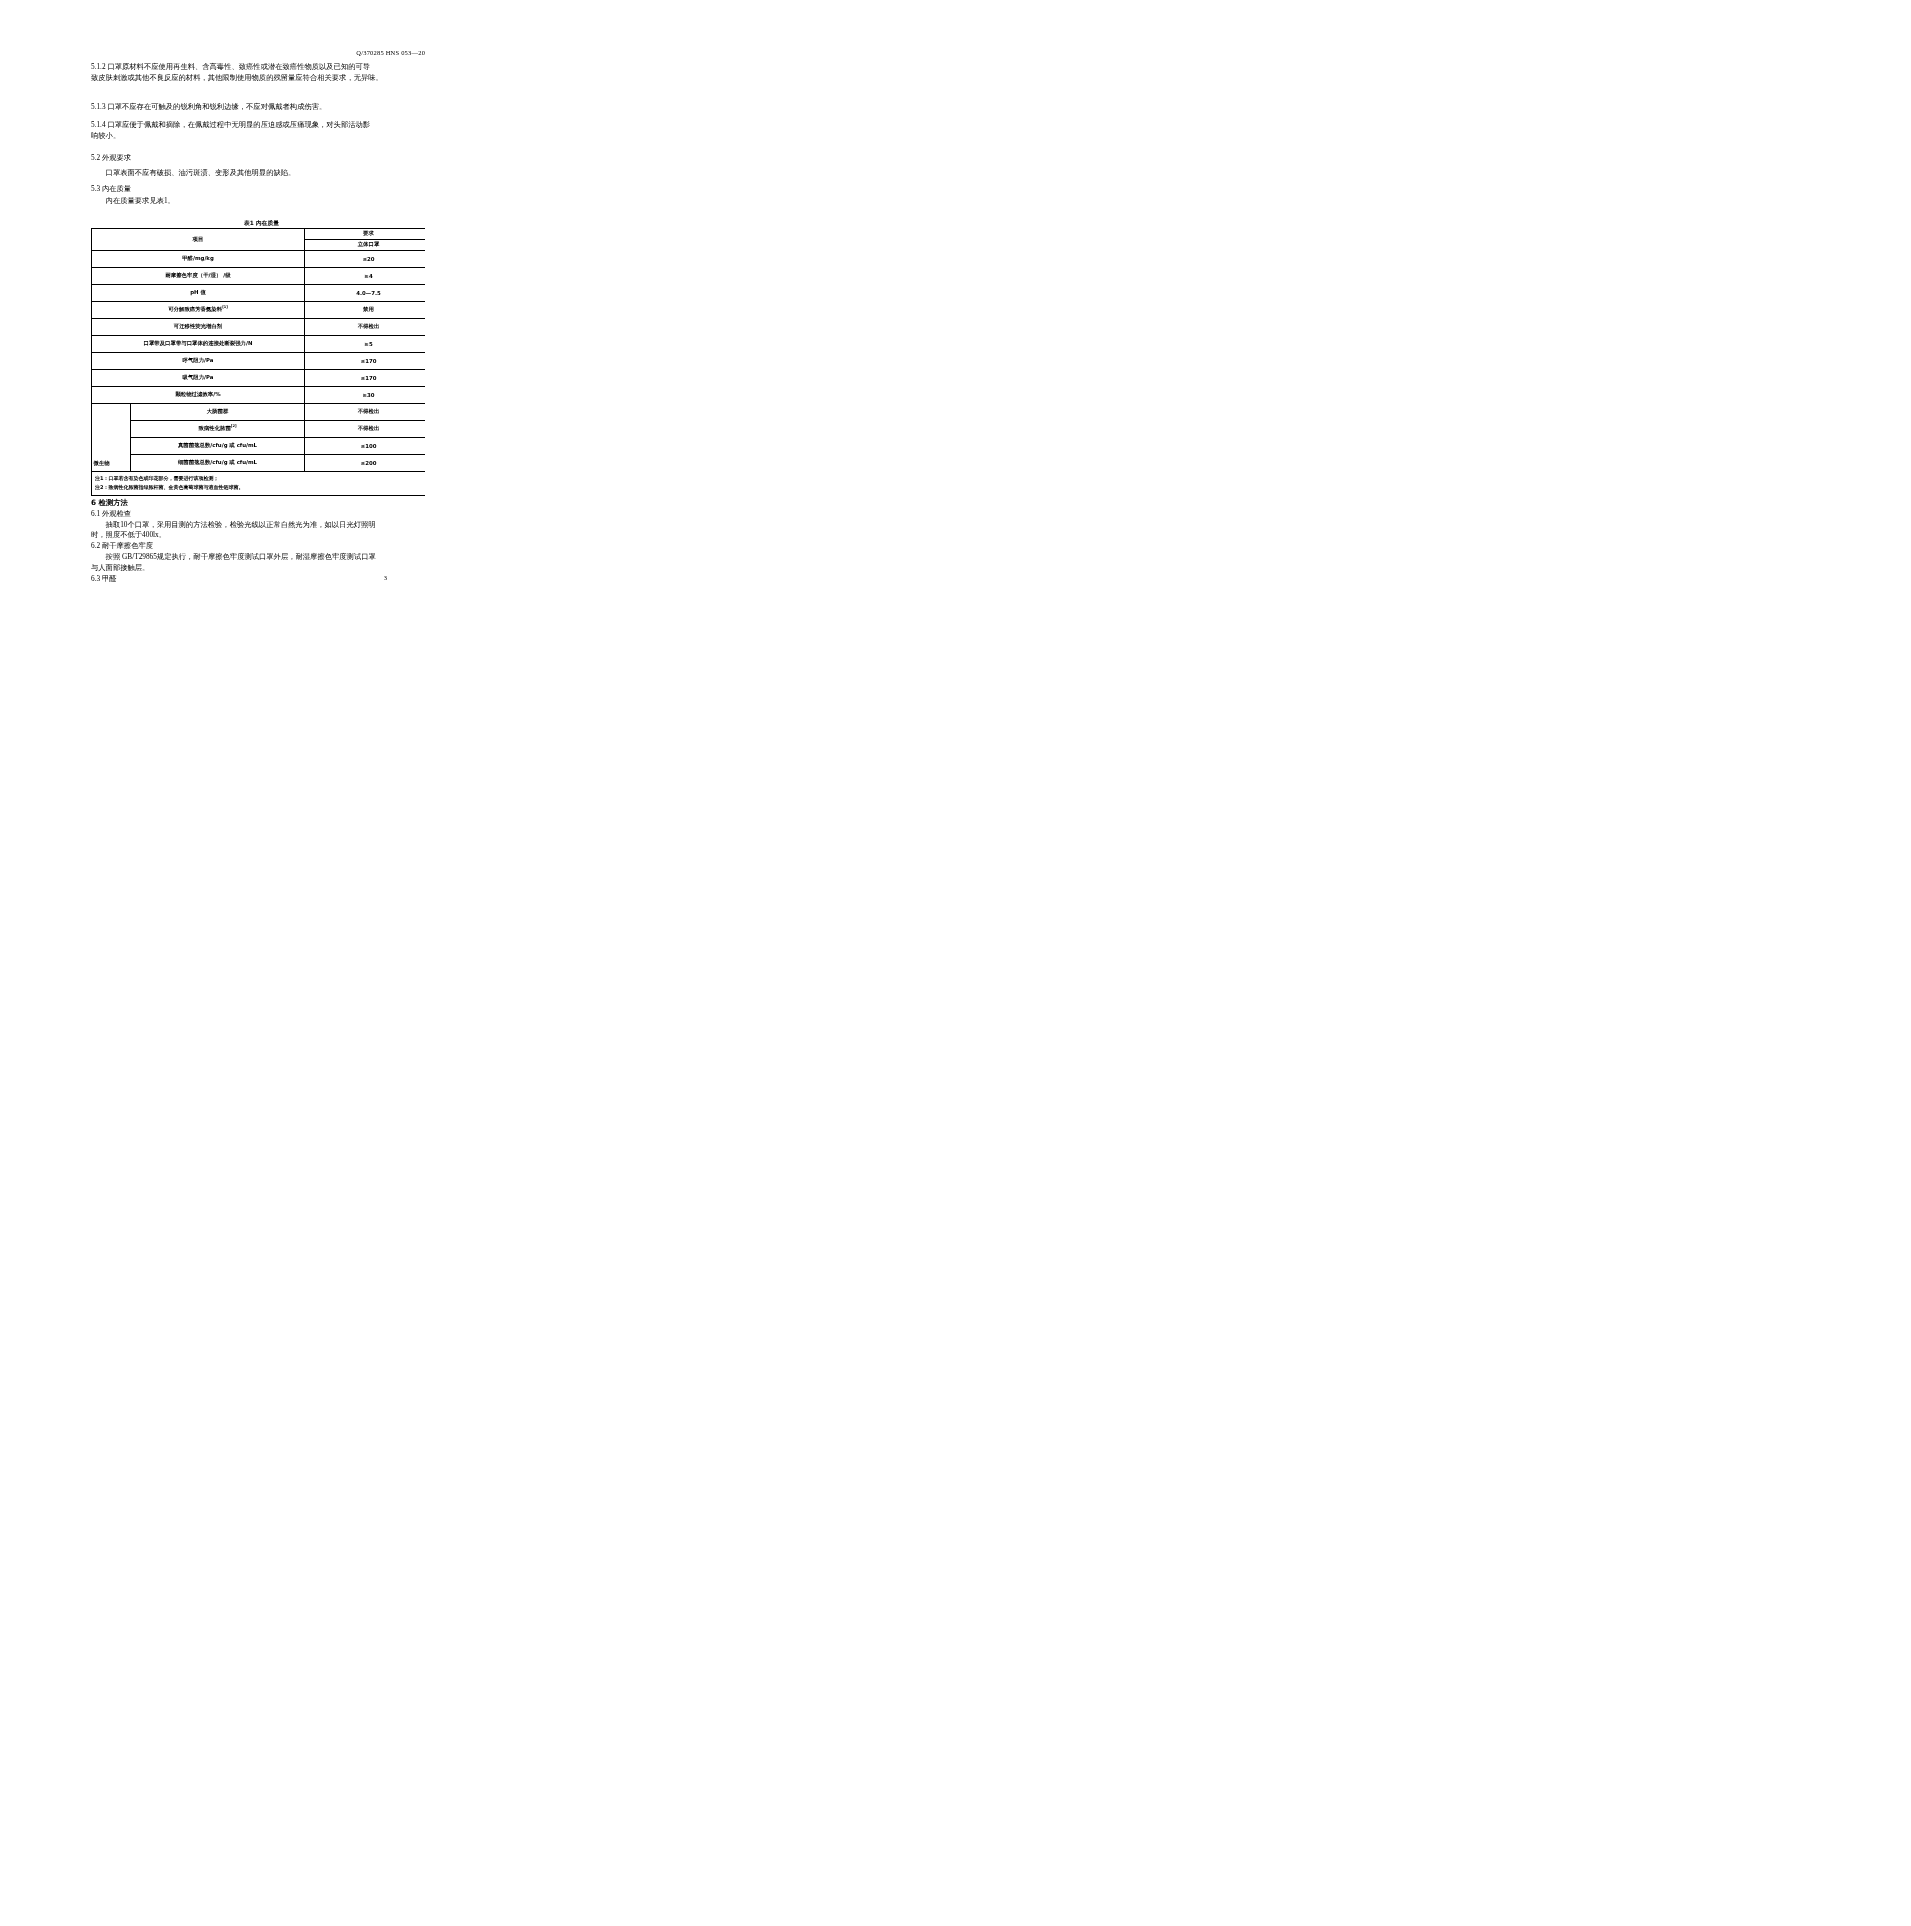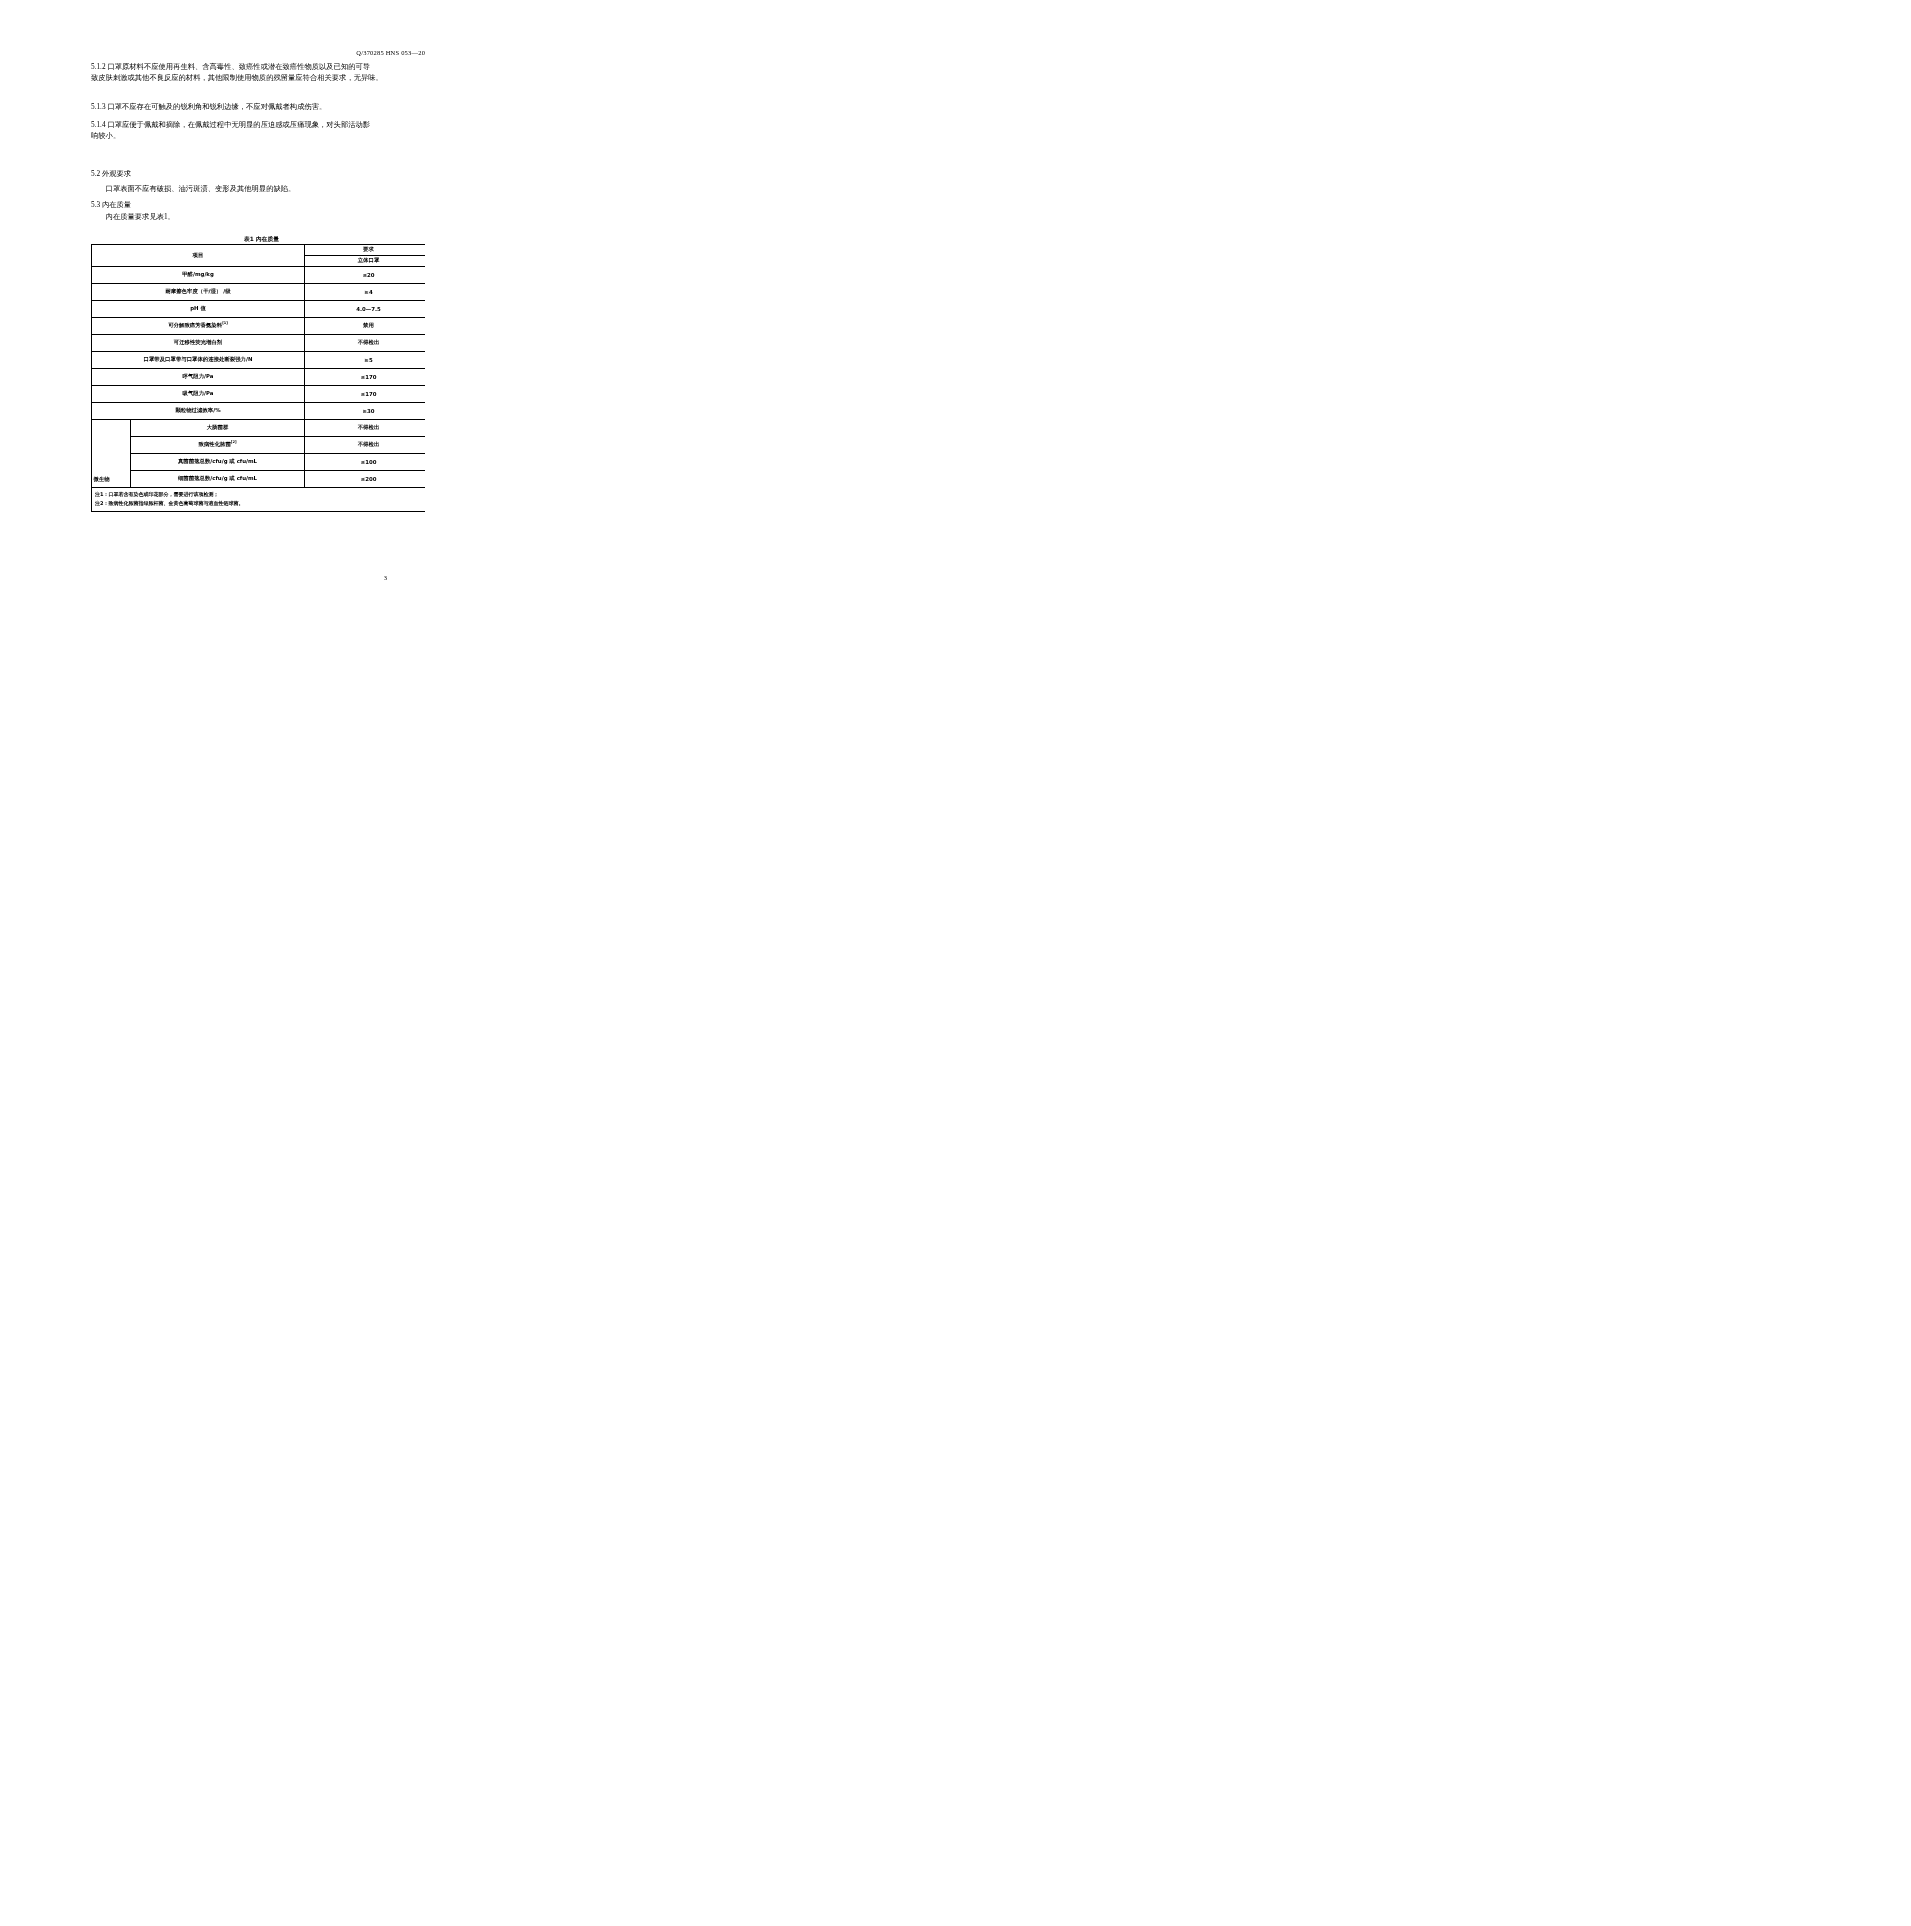--- a/index.html
+++ b/index.html
@@ -11,21 +11,21 @@
     overflow:hidden;
   }
   .content{margin:0 35px 0 49px;width:341px;padding-left:42px;}
   .doc-header{
     margin-top:49px;height:7.7px;
     text-align:right;font-size:6.5px;letter-spacing:0.2px;
   }
   .para{margin:0;font-size:7.3px;line-height:10.8px;text-align:left;}
   .para .line{display:block;}
   .mt14{margin-top:5.4px}.mt22{margin-top:18px}.mt20{margin-top:7.7px}
-  .mt24{margin-top:27px}.mt12{margin-top:4.6px}.mt0{margin-top:1px}
+  .mt24{margin-top:11px}.mt12{margin-top:4.6px}.mt0{margin-top:1px}
   .indent{padding-left:14.6px;}
   .sec-heading{font-size:7.3px;line-height:10.8px;}
   .table-title{
     margin-top:11.6px;height:7.7px;text-align:center;
     font-family:"DejaVu Sans","Liberation Sans",sans-serif;
     font-weight:bold;font-size:5.8px;
   }
   table.qtable{
     margin-top:1.5px;border-collapse:collapse;table-layout:fixed;
     width:341px;
@@ -164,18 +164,28 @@
 
         <tr class="thick-top">
           <td colspan="3" class="notes">
             <div>注1：口罩若含有染色或印花部分，需要进行该项检测；</div>
             <div>注2：致病性化脓菌指绿脓杆菌、金黄色葡萄球菌与溶血性链球菌。</div>
           </td>
         </tr>
       </tbody>
     </table>
 
+    <div class="sec6">
+      <span class="line gothic-heading">6 检测方法</span>
+      <span class="line">6.1 外观检查</span>
+      <span class="line indent">抽取10个口罩，采用目测的方法检验，检验光线以正常自然光为准，如以日光灯照明</span>
+      <span class="line">时，照度不低于400lx。</span>
+      <span class="line">6.2 耐干摩擦色牢度</span>
+      <span class="line indent">按照 GB/T29865规定执行，耐干摩擦色牢度测试口罩外层，耐湿摩擦色牢度测试口罩</span>
+      <span class="line">与人面部接触层。</span>
+      <span class="line">6.3 甲醛</span>
+    </div>
 
   </div>
 
   <div class="page-number">3</div>
 </div>
 
 
 </body></html>

